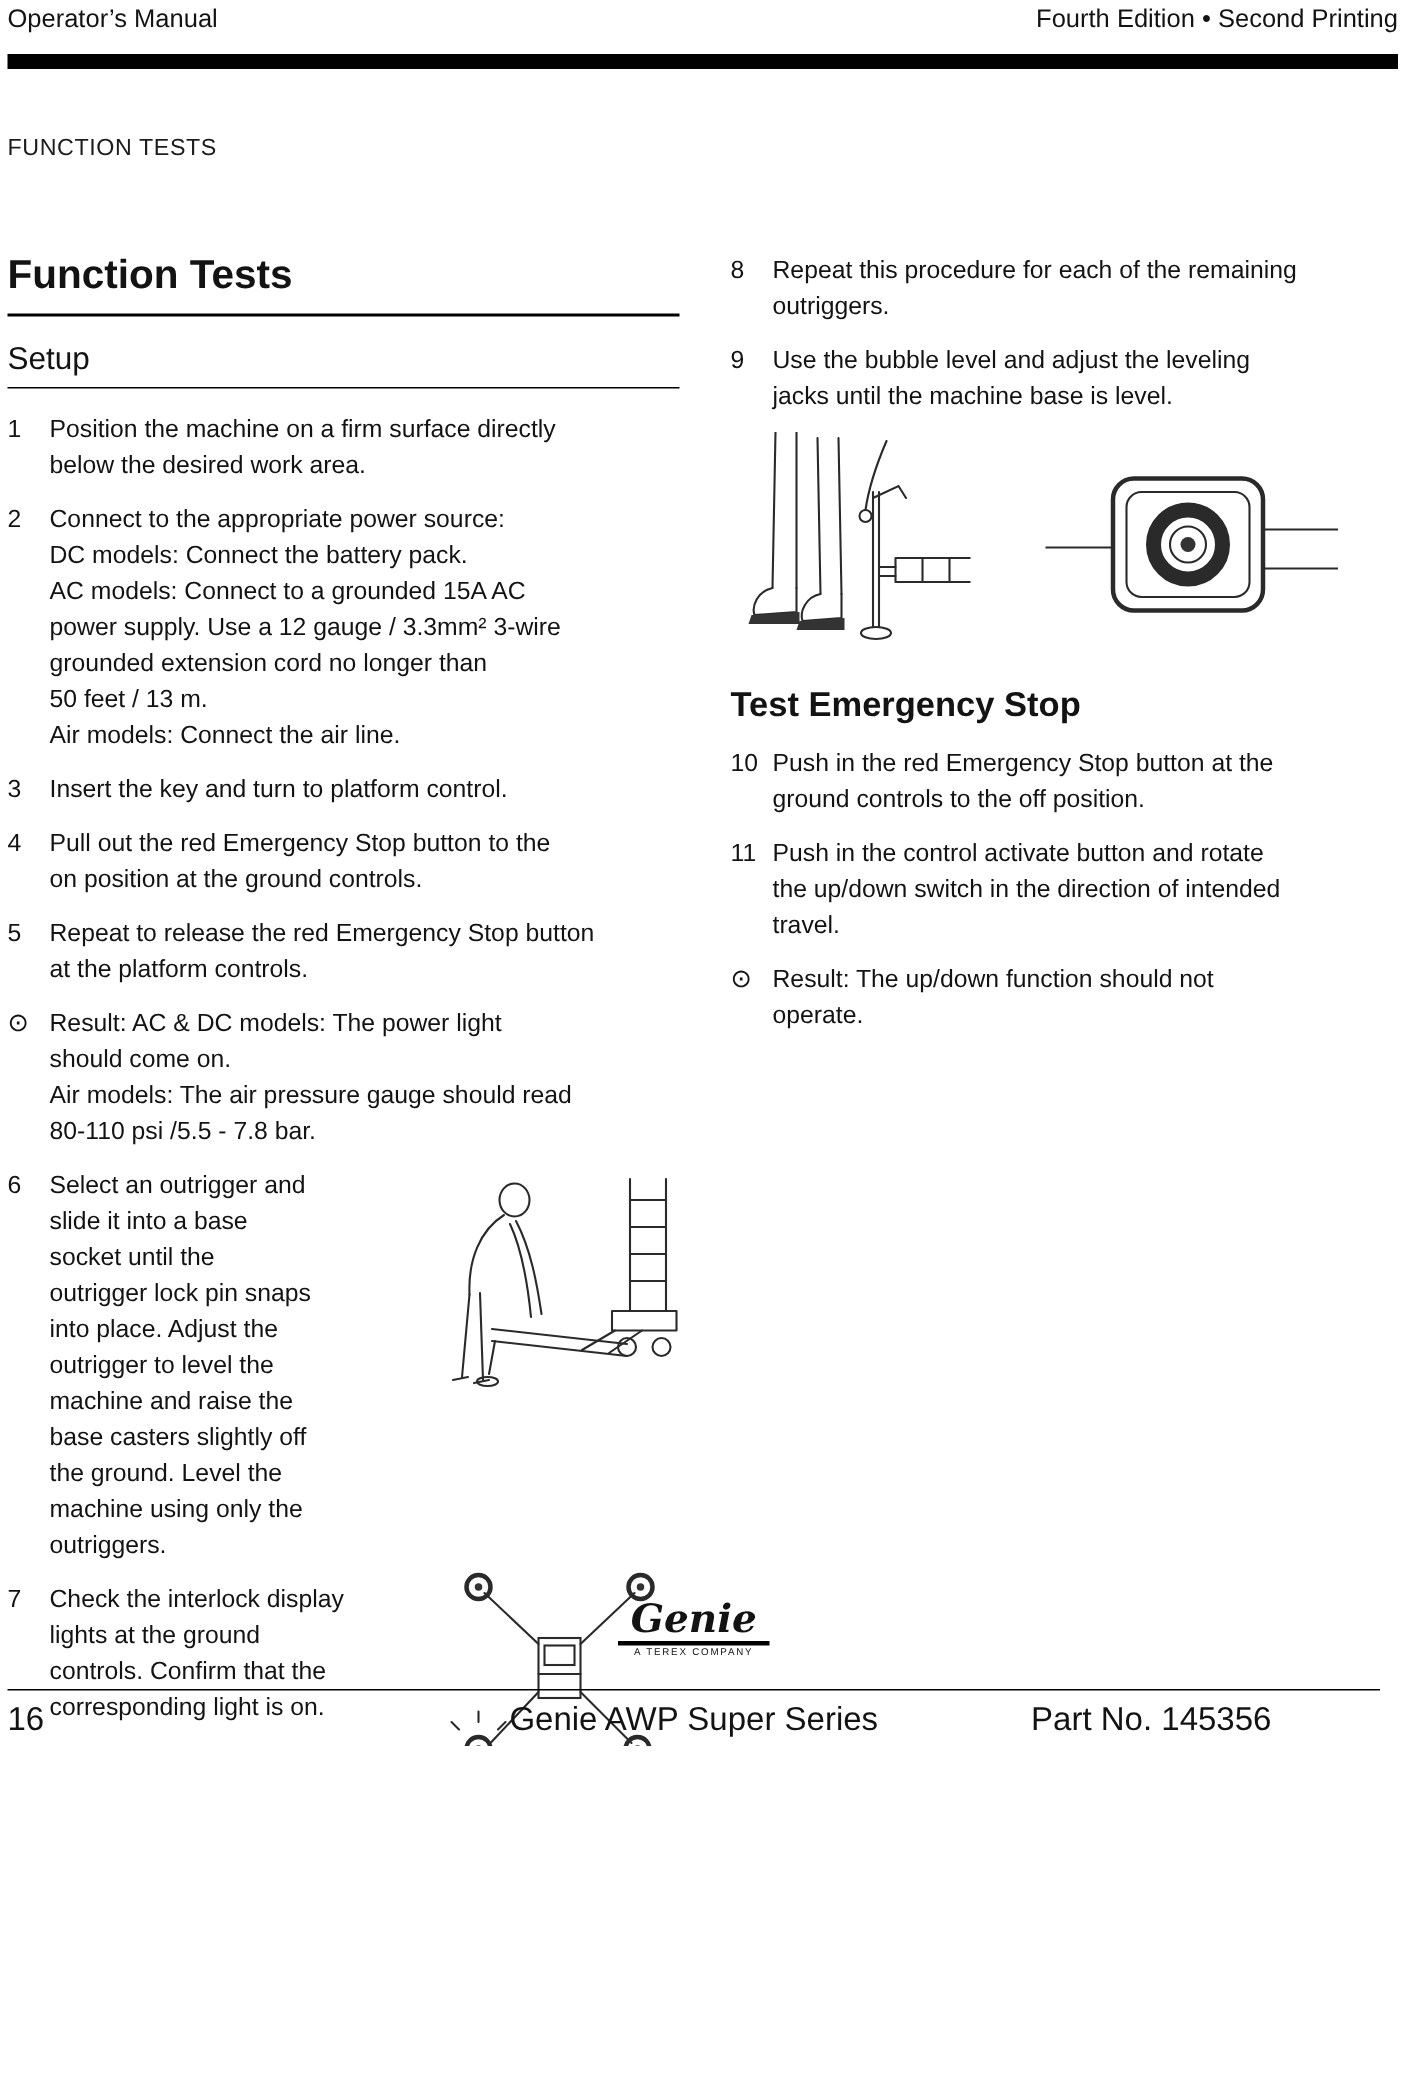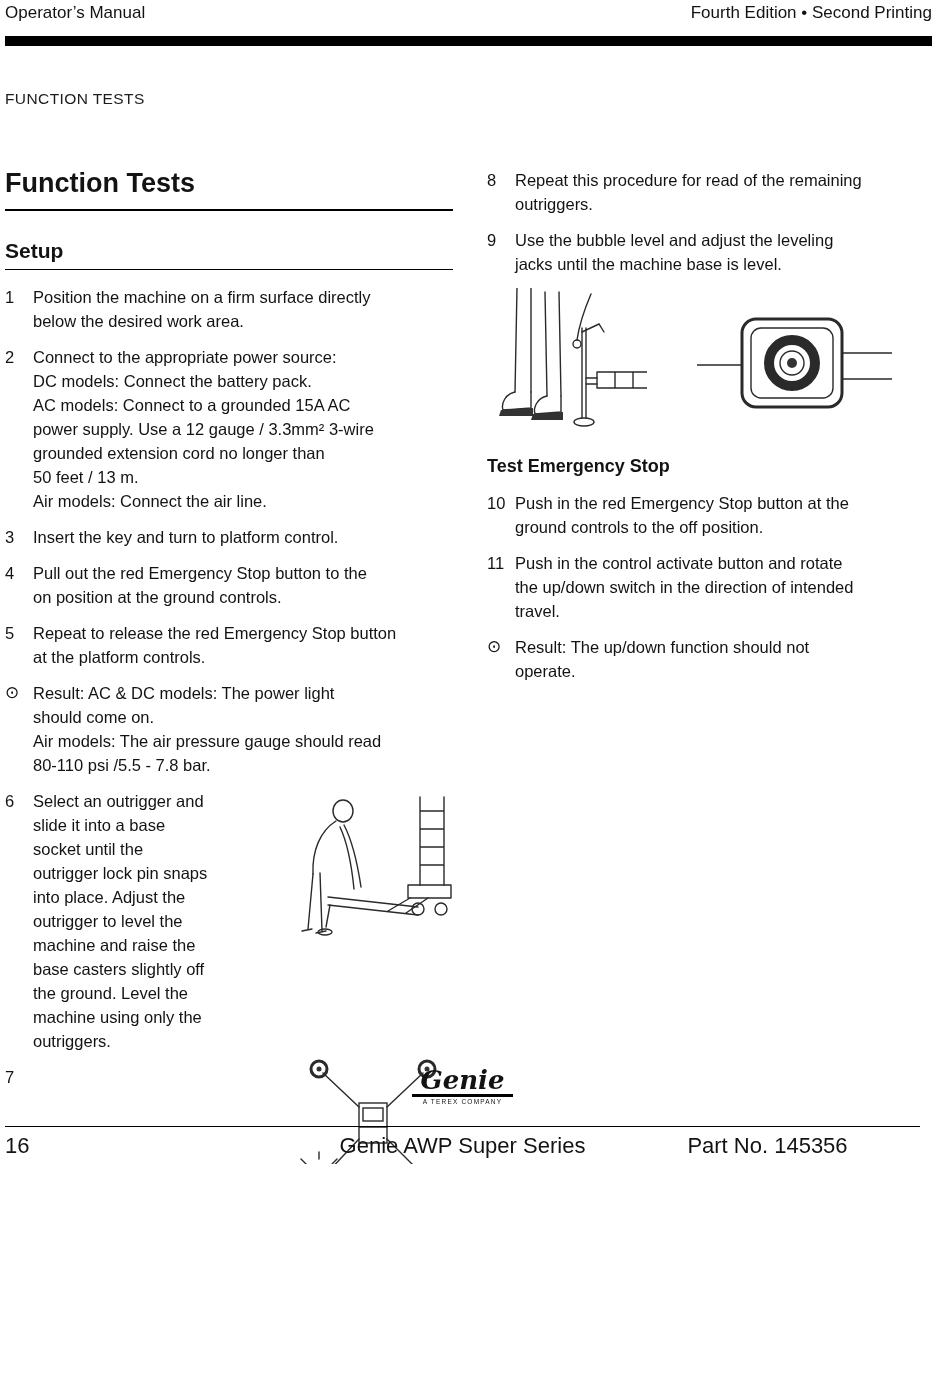--- a/index.html
+++ b/index.html
@@ -12,36 +12,36 @@
   
   .hdr { display:flex; justify-content:space-between; padding-top:3px; font-size:17px; }
   .hdr-bar { height:10px; background:#000; margin-top:13px; }
   .section-label { margin-top:44px; font-size:15.5px; letter-spacing:.4px; color:#1c1c1c; }
   
   .cols { display:flex; margin-top:60px; gap:34px; }
   .col-left { width:448px; }
   .col-right { width:443px; }
   h1.title { font-size:27px; font-weight:bold; }
   .title-rule { border-bottom:2px solid #000; margin-top:10px; }
-  h2.setup { font-size:21px; font-weight:bold; margin-top:28px; }
+  h2.setup { font-size:21px; font-weight:normal; margin-top:17px; }
   .sub-rule { border-bottom:1px solid #000; margin-top:6px; margin-bottom:15px; }
   
   .li { display:flex; margin-bottom:12px; }
   .mk { flex:0 0 28px; width:28px; font-size:16.5px; line-height:24px; }
   .mk.result { font-size:17px; }
   .tx { flex:1; font-size:16.5px; line-height:24px; }
   .tx .t { white-space:pre-line; }
   
   .fig6 { float:right; width:185px; height:158px; margin:0 0 6px 10px; }
   .fig7 { float:right; width:158px; height:142px; margin:-10px 0 4px 10px; }
   
   .figrow { display:flex; align-items:center; gap:50px; margin:8px 0 18px; }
   .figjack { width:160px; height:150px; }
   .figbubble { width:195px; height:100px; }
-  h3.emstop { font-size:18px; font-weight:bold; margin:16px 0 14px; }
+  h3.emstop { font-size:23px; font-weight:bold; margin:16px 0 14px; }
   
   svg .ln { stroke:#2a2a2a; stroke-width:1.4; fill:none; stroke-linecap:round; }
   svg .thick { stroke:#2a2a2a; stroke-width:3; fill:none; }
   svg .dark { fill:#333; }
   
   .footer { position:absolute; left:5px; right:17px; bottom:5px; }
   .logo-wrap { text-align:center; line-height:1; }
   .logo { display:inline-block; font-family:"DejaVu Serif", serif; font-style:italic; font-weight:bold;
           font-size:26px; border-bottom:3px solid #000; padding:0 8px 1px; }
   .logo-sub { font-size:6.5px; letter-spacing:1.2px; margin-top:2px; }
@@ -156,29 +156,33 @@
             <circle class="thick" cx="24" cy="14" r="8"></circle>
               <circle class="dark" cx="24" cy="14" r="2.5"></circle>
             <circle class="thick" cx="132" cy="14" r="8"></circle>
               <circle class="dark" cx="132" cy="14" r="2.5"></circle>
             <circle class="thick" cx="130" cy="122" r="8"></circle>
               <circle class="dark" cx="130" cy="122" r="2.5"></circle>
             <circle class="thick" cx="24" cy="122" r="8"></circle>
               <circle class="dark" cx="24" cy="122" r="2.5"></circle>
             <path class="ln" d="M24,104 L24,97 M24,140 L24,147 M6,122 L-1,122 M42,122 L49,122 M11,109 L6,104 M37,109 L42,104 M11,135 L6,140 M37,135 L42,140"></path>
           </svg>
+          <span class="t">Check the interlock display
+lights at the ground
+controls. Confirm that the
+corresponding light is on.</span>
         </div>
       </div>
     </div>
 
     <div class="col-right">
 
       <div class="li">
         <span class="mk">8</span>
-        <div class="tx"><span class="t">Repeat this procedure for read of the remaining
+        <div class="tx"><span class="t">Repeat this procedure for each of the remaining
 outriggers.</span></div>
       </div>
 
       <div class="li">
         <span class="mk">9</span>
         <div class="tx"><span class="t">Use the bubble level and adjust the leveling
 jacks until the machine base is level.</span></div>
       </div>
 
       <div class="figrow">

